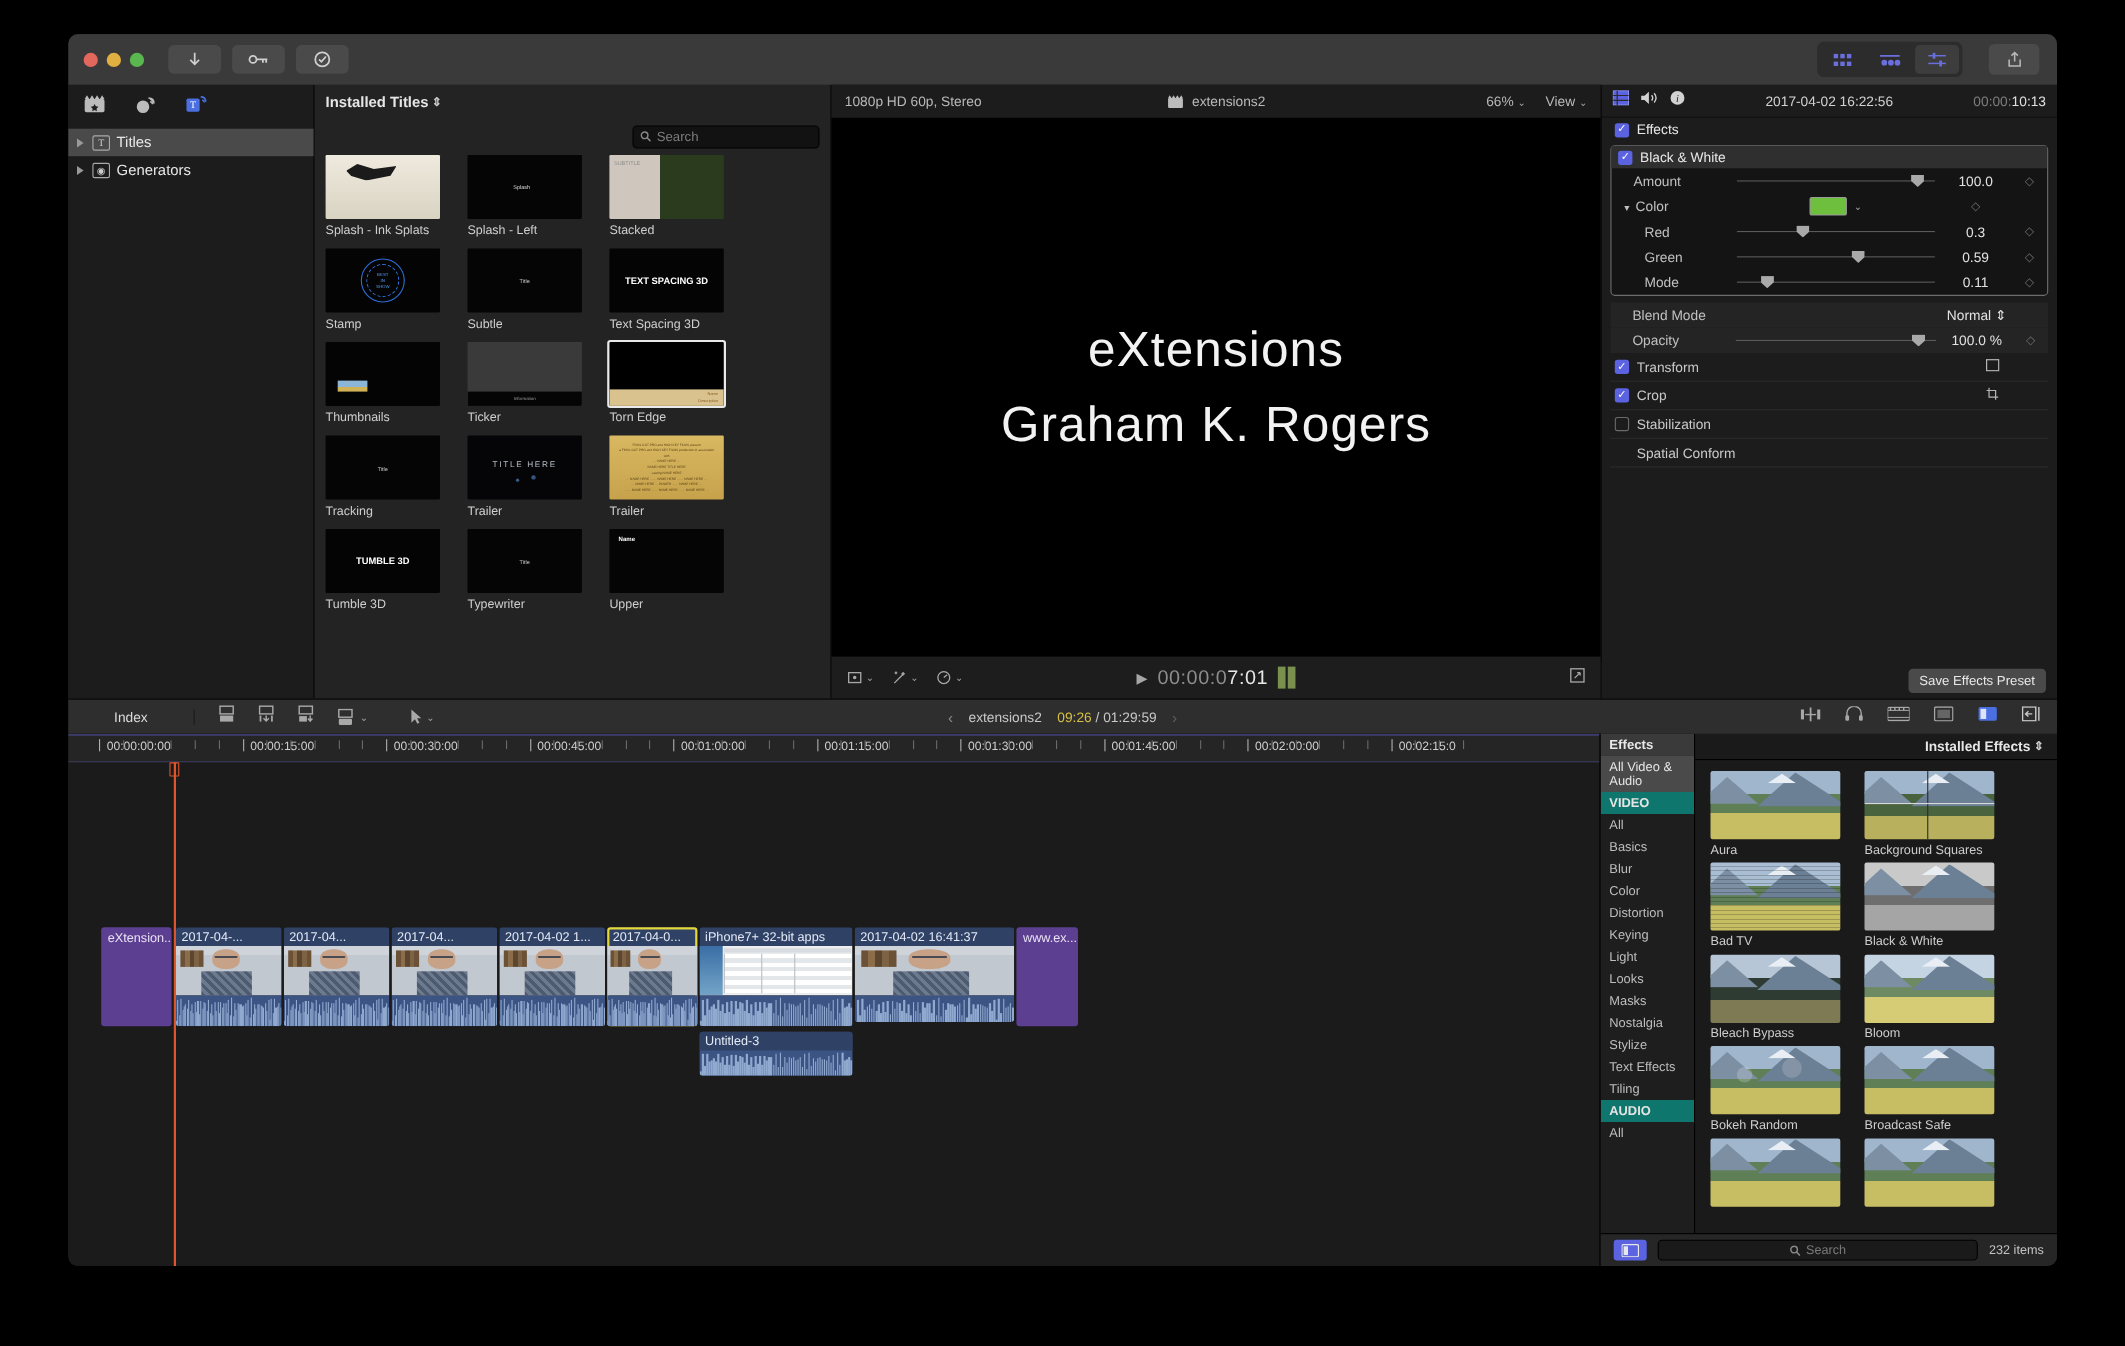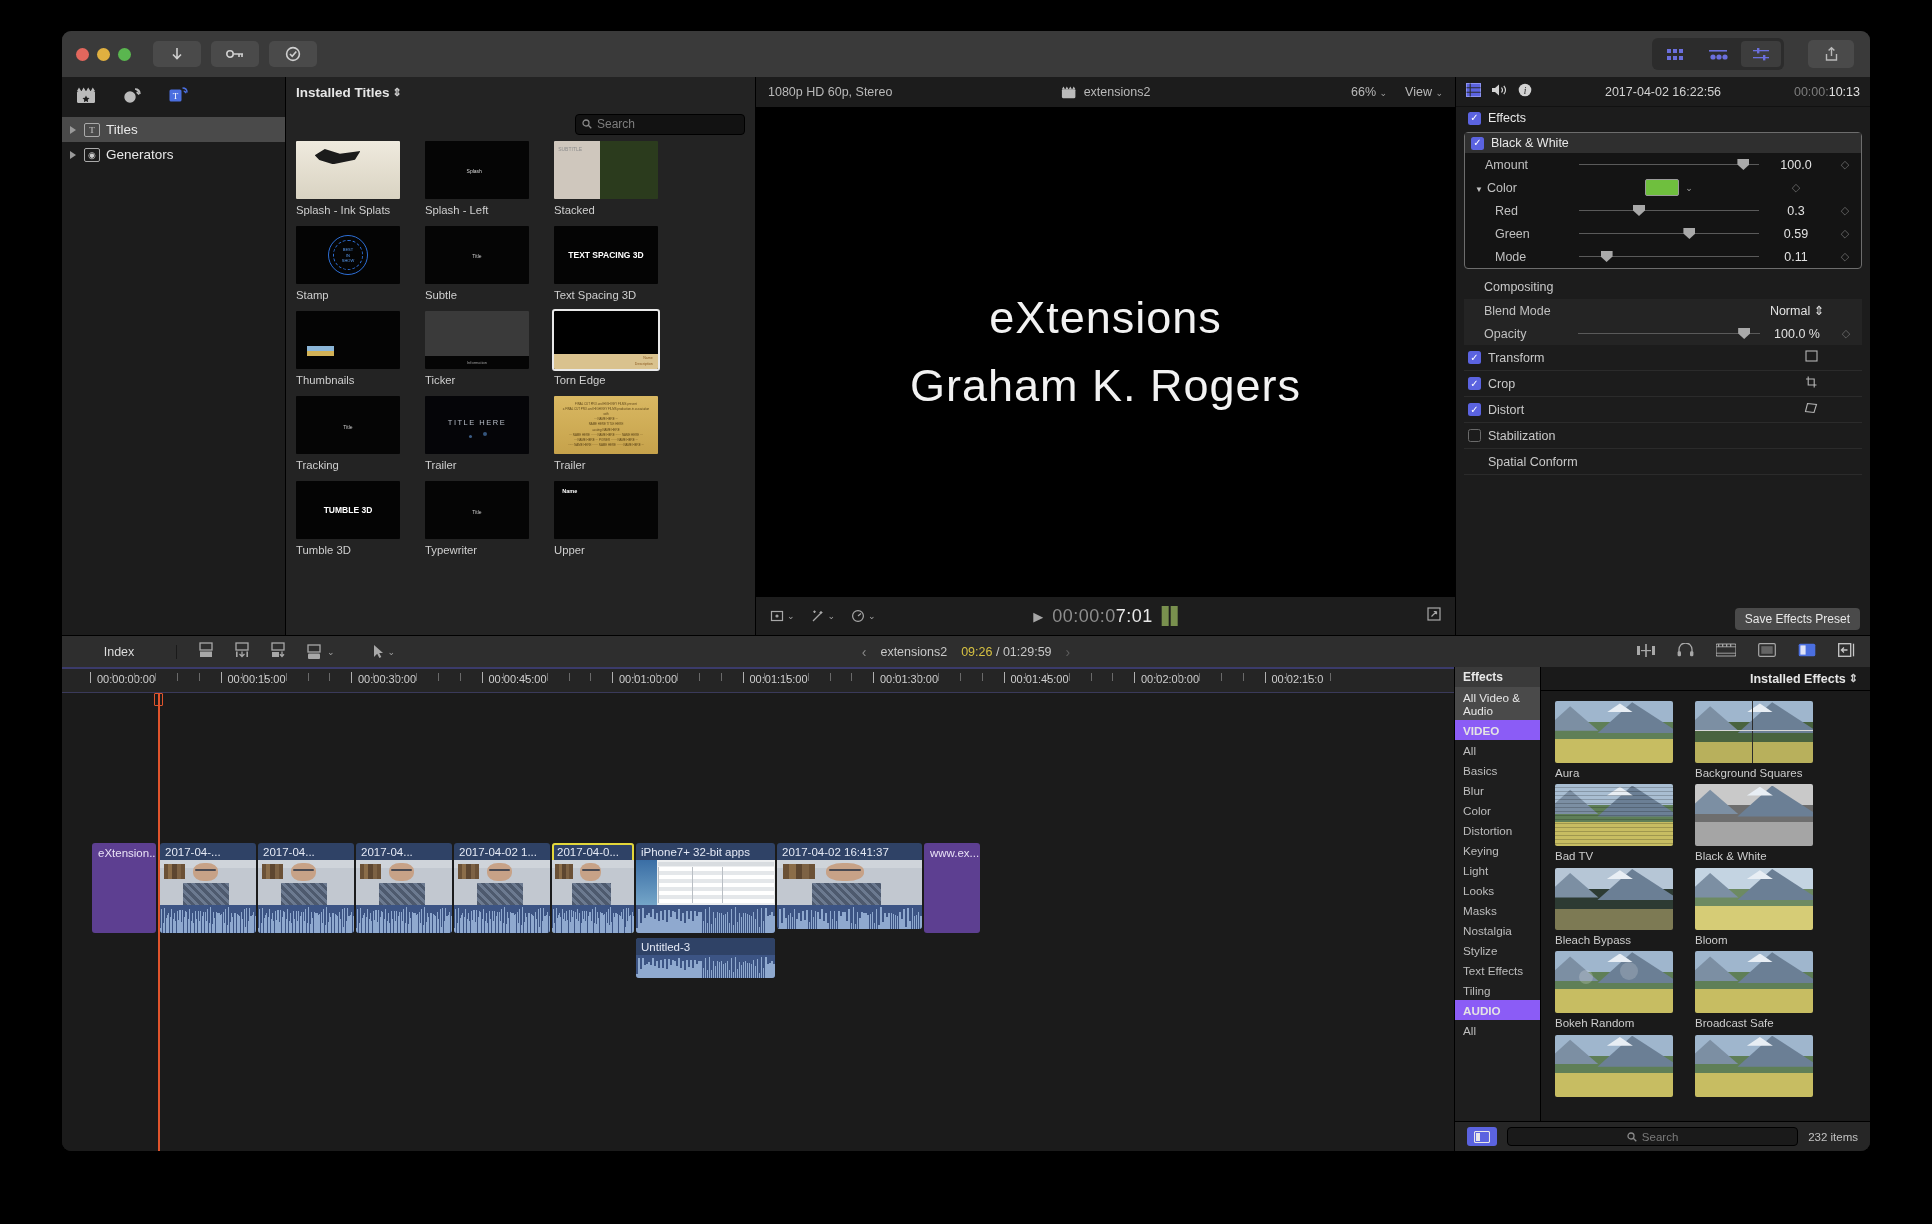--- a/index.html
+++ b/index.html
@@ -188,21 +188,21 @@
 
   
   .fxpane { width: 415px; background: #1a1a1a; display: flex; flex-direction: column; }
   .fx-top { display: flex; flex: 1; min-height: 0; }
   .fx-side { width: 86px; background: #1e1e1e; border-right: 1px solid #000;
              display: flex; flex-direction: column; overflow: hidden; }
   .fx-hd { font-size: 12px; font-weight: bold; color: #e8e8e8; padding: 3px 8px; background: #3a3a3a; }
   .fx-it { font-size: 11.7px; color: #bdbdbd; padding: 3.5px 8px; }
   .fx-it.sel { background: #4a4a4a; color: #e6e6e6; }
   .fx-grp { font-size: 11.7px; font-weight: bold; color: #e4e4e4; padding: 3.5px 8px;
-            background: #8b5cf6; }
+            background: #0f766e; }
   .fx-main { flex: 1; display: flex; flex-direction: column; min-width: 0; }
   .fx-mh { height: 24px; display: flex; align-items: center; justify-content: flex-end;
            padding-right: 12px; font-size: 12.5px; color: #e6e6e6; font-weight: bold;
            border-bottom: 1px solid #000; }
   .fx-grid { flex: 1; overflow: hidden; padding: 10px 14px; display: flex;
              flex-wrap: wrap; gap: 4px 22px; align-content: flex-start; }
   .fx-tile { width: 118px; }
   .fx-thumb { width: 118px; height: 62px; border-radius: 2px; overflow: hidden;
               background: #4a6a84; position: relative; }
   .fx-cap { font-size: 11.5px; color: #cdcdcd; margin-top: 3px; line-height: 1.25; }
@@ -574,23 +574,20 @@
                 <span class="slider">
                   <span class="track"></span>
                   <span class="knob" style="left:12%"></span>
                 </span>
                 <span class="val">0.11</span>
                 <span class="kf">◇</span>
               </div>
             </div>
         </div>
 
-        <div class="row" style="padding-left:20px;height:24px;">
-          <span>Compositing</span>
-        </div>
         <div class="prow" style="background:#242424;">
           <span class="lbl">Blend Mode</span>
           <span></span>
           <span class="val"><span>Normal</span> ⇕</span>
           <span></span>
         </div>
         <div class="prow" style="background:#242424;">
           <span class="lbl">Opacity</span>
           <span class="slider">
               <span class="track"></span>
@@ -607,27 +604,20 @@
               <span class="right"><svg width="13" height="12" viewBox="0 0 13 12" fill="none" stroke="#b5b5b5" stroke-width="1.1">
                   <rect x="1" y="1" width="11" height="10"></rect>
                 </svg></span>
             </div>
             <div class="sec-row">
               <span class="chk on"></span>
               <span>Crop</span>
               <span class="right"><svg width="13" height="12" viewBox="0 0 13 12" fill="none" stroke="#b5b5b5" stroke-width="1.1">
                   <path d="M3.2 0.5 V9 H11.5"></path>
                   <path d="M1 3 H9.2 V11.5"></path>
-                </svg></span>
-            </div>
-            <div class="sec-row">
-              <span class="chk on"></span>
-              <span>Distort</span>
-              <span class="right"><svg width="14" height="12" viewBox="0 0 14 12" fill="none" stroke="#b5b5b5" stroke-width="1.1">
-                  <path d="M1.5 9.5 L3.5 1.5 L12.5 2.5 L10 10.5 Z"></path>
                 </svg></span>
             </div>
             <div class="sec-row">
               <span class="chk off"></span>
               <span>Stabilization</span>
             </div>
             <div class="sec-row">
               <span style="width:13px"></span>
               <span>Spatial Conform</span>
             </div>

